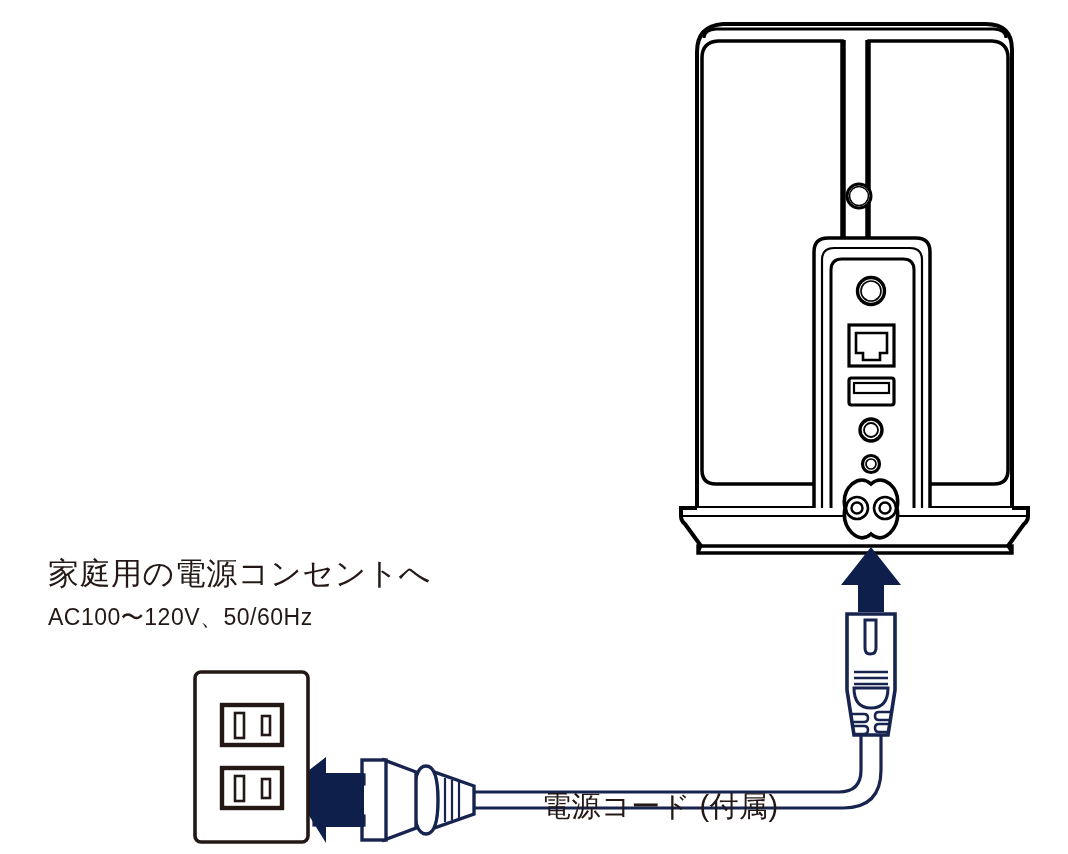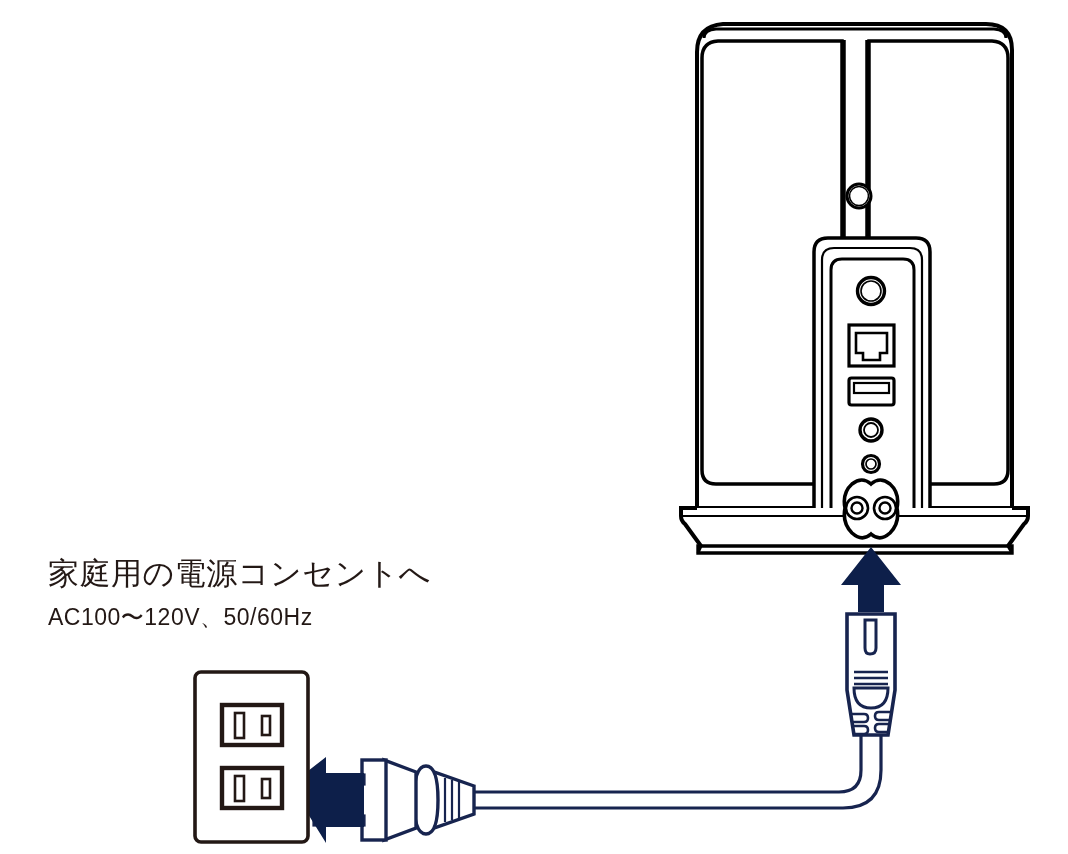--- a/index.html
+++ b/index.html
@@ -161,14 +161,15 @@
         <rect x="258" y="779" width="8" height="19" fill="#ffffff" stroke="#231815" stroke-width="2.6"></rect>
       </g>
     </g>
 
   </svg>
 
   <div class="label-text" id="outlet-label-line1">家庭用の電源コンセントへ</div>
 
   <div class="label-text" id="outlet-label-line2">AC100〜120V、50/60Hz</div>
 
+  <div class="label-text" id="cord-label">電源コード (付属)</div>
 
 </div>
 
 </body></html>

